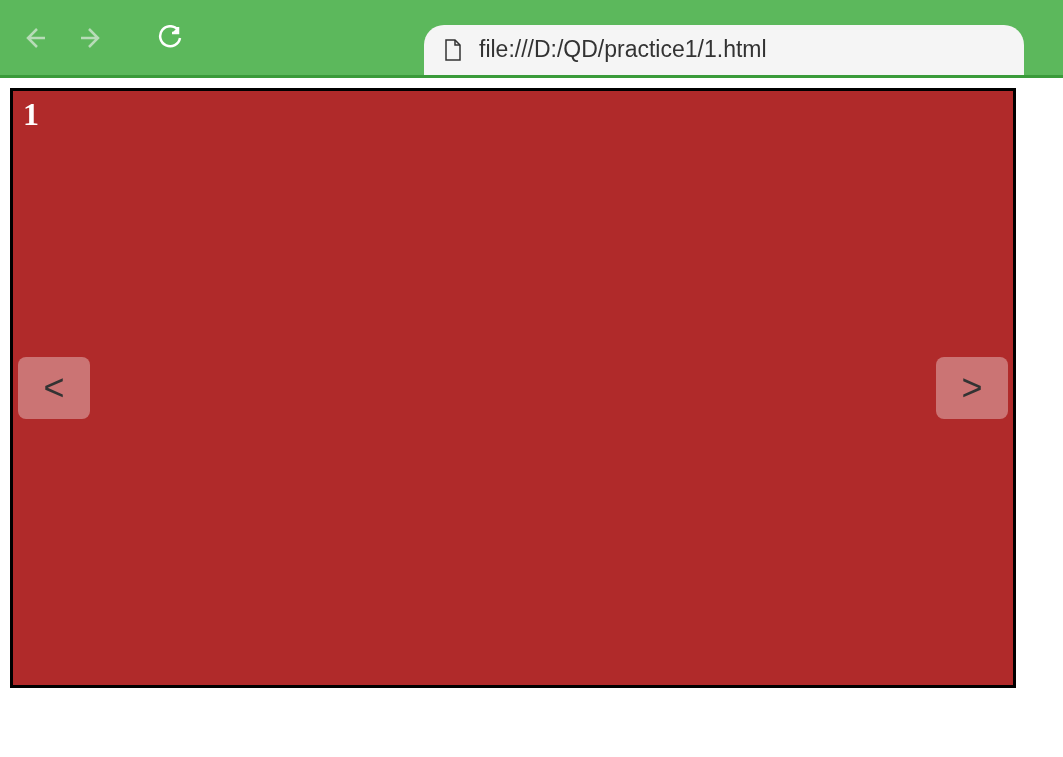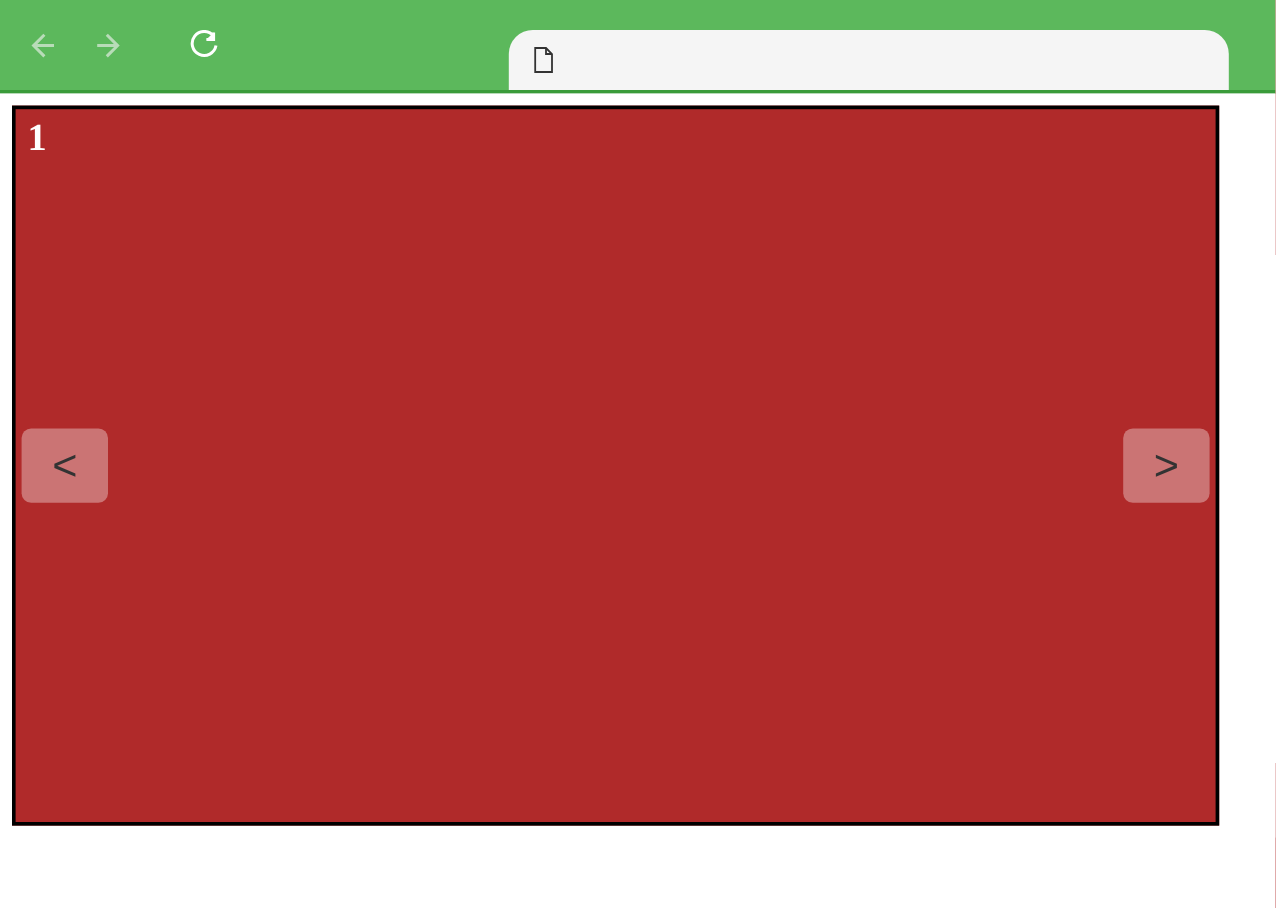--- a/index.html
+++ b/index.html
@@ -151,20 +151,21 @@
       </svg>
     </div>
   </div>
   <div class="address-bar">
     <div class="file-icon">
       <svg width="18" height="22" viewBox="0 0 18 22">
         <path d="M2 1 L11 1 L16 6 L16 21 L2 21 Z"></path>
         <path d="M11 1 L11 6 L16 6"></path>
       </svg>
     </div>
+    <span class="url-text">file:///D:/QD/practice1/1.html</span>
   </div>
 </div>
 <div class="separator"></div>
 
 <div class="content-area">
   <div class="carousel-container">
     <div class="slide-number">1</div>
     <div class="carousel-nav carousel-nav-prev">&lt;</div>
     <div class="carousel-nav carousel-nav-next">&gt;</div>
   </div>

